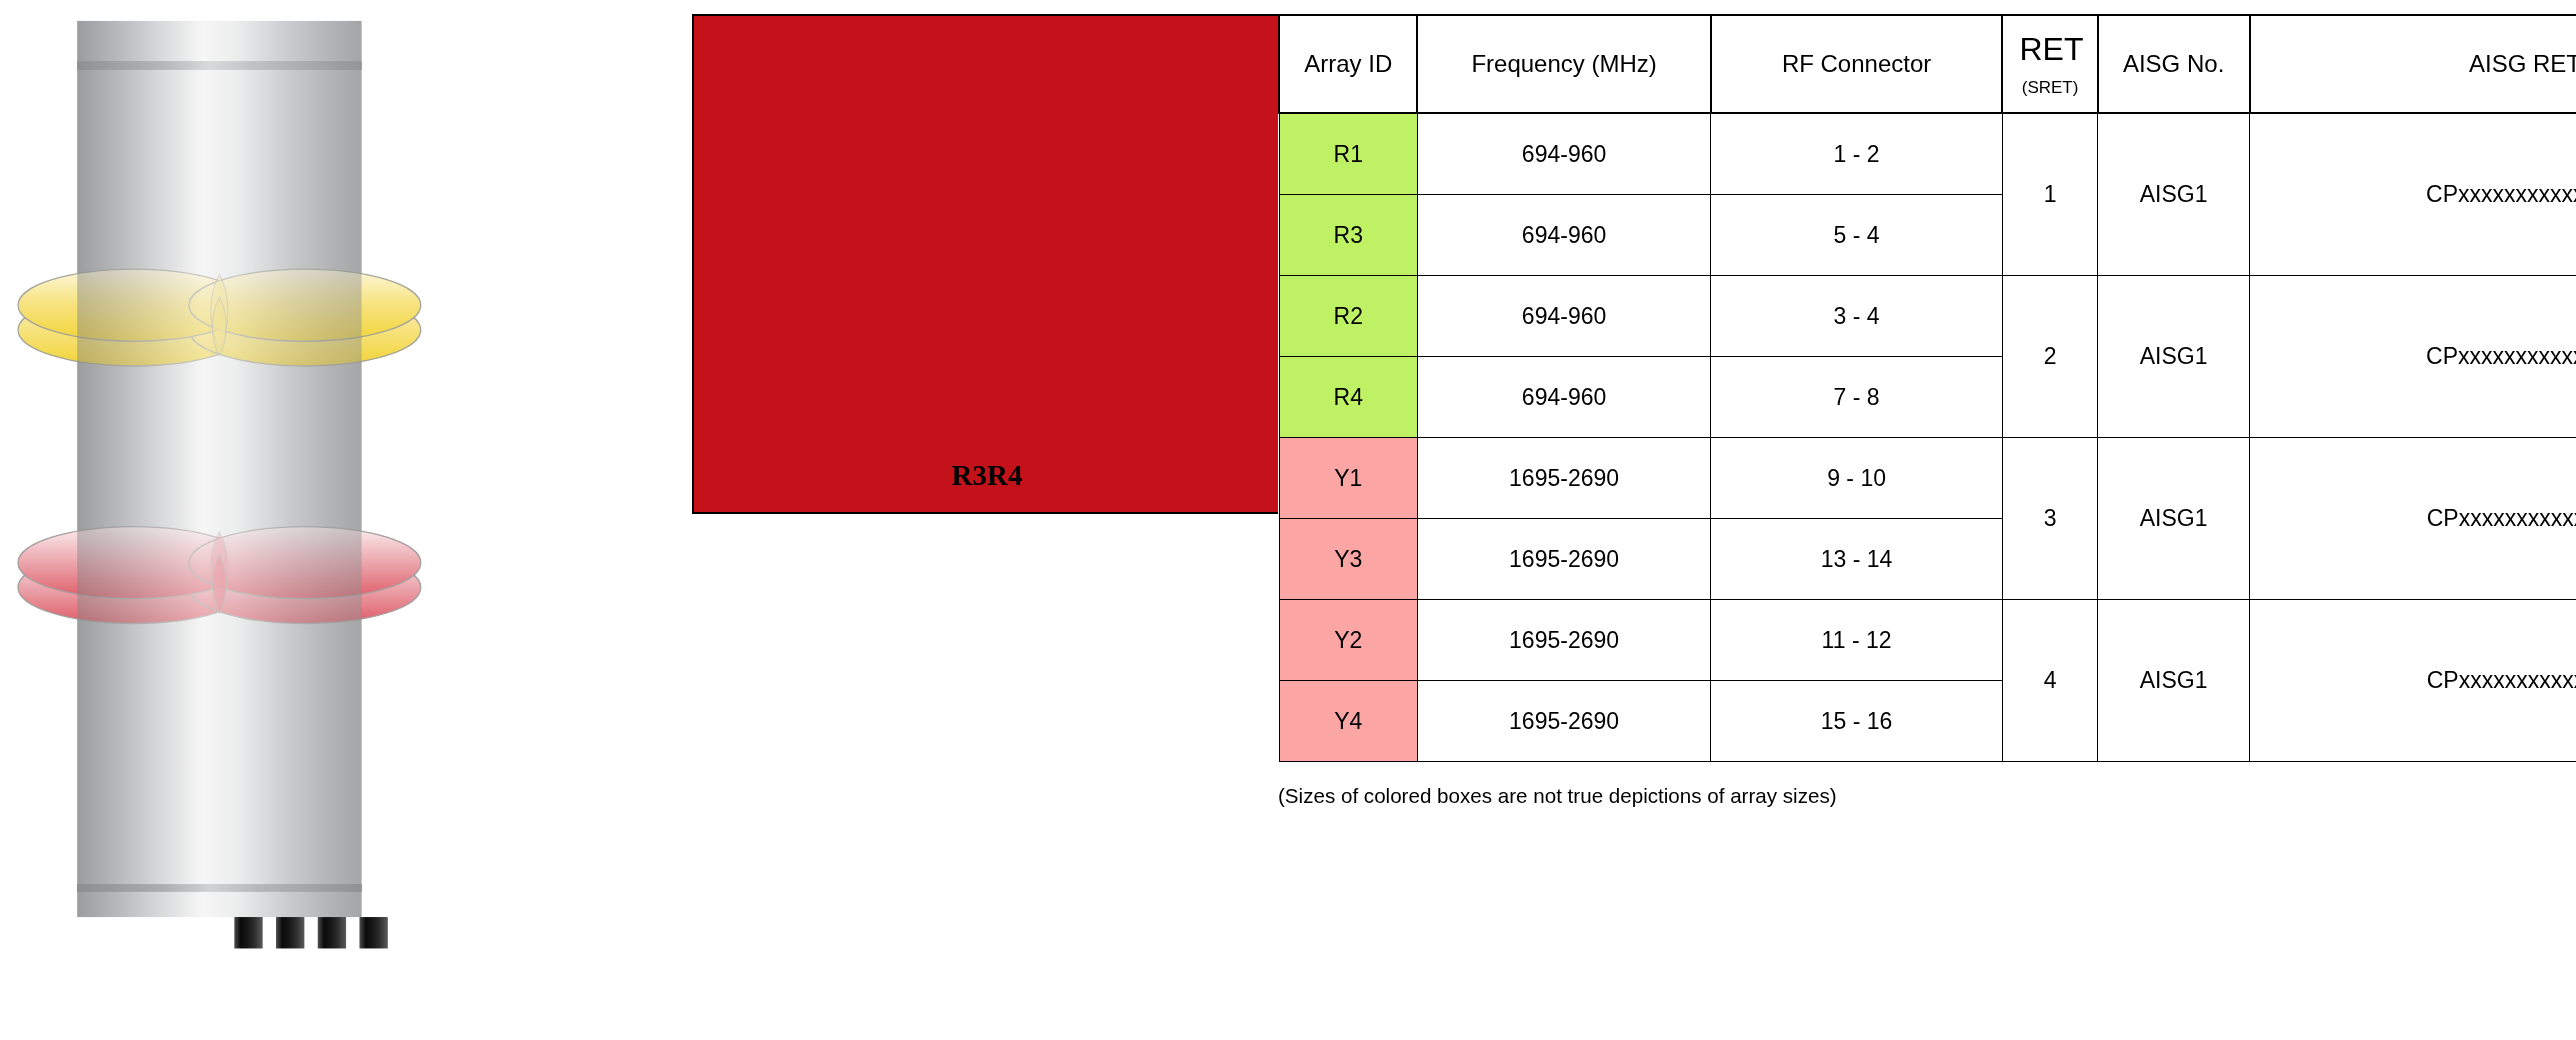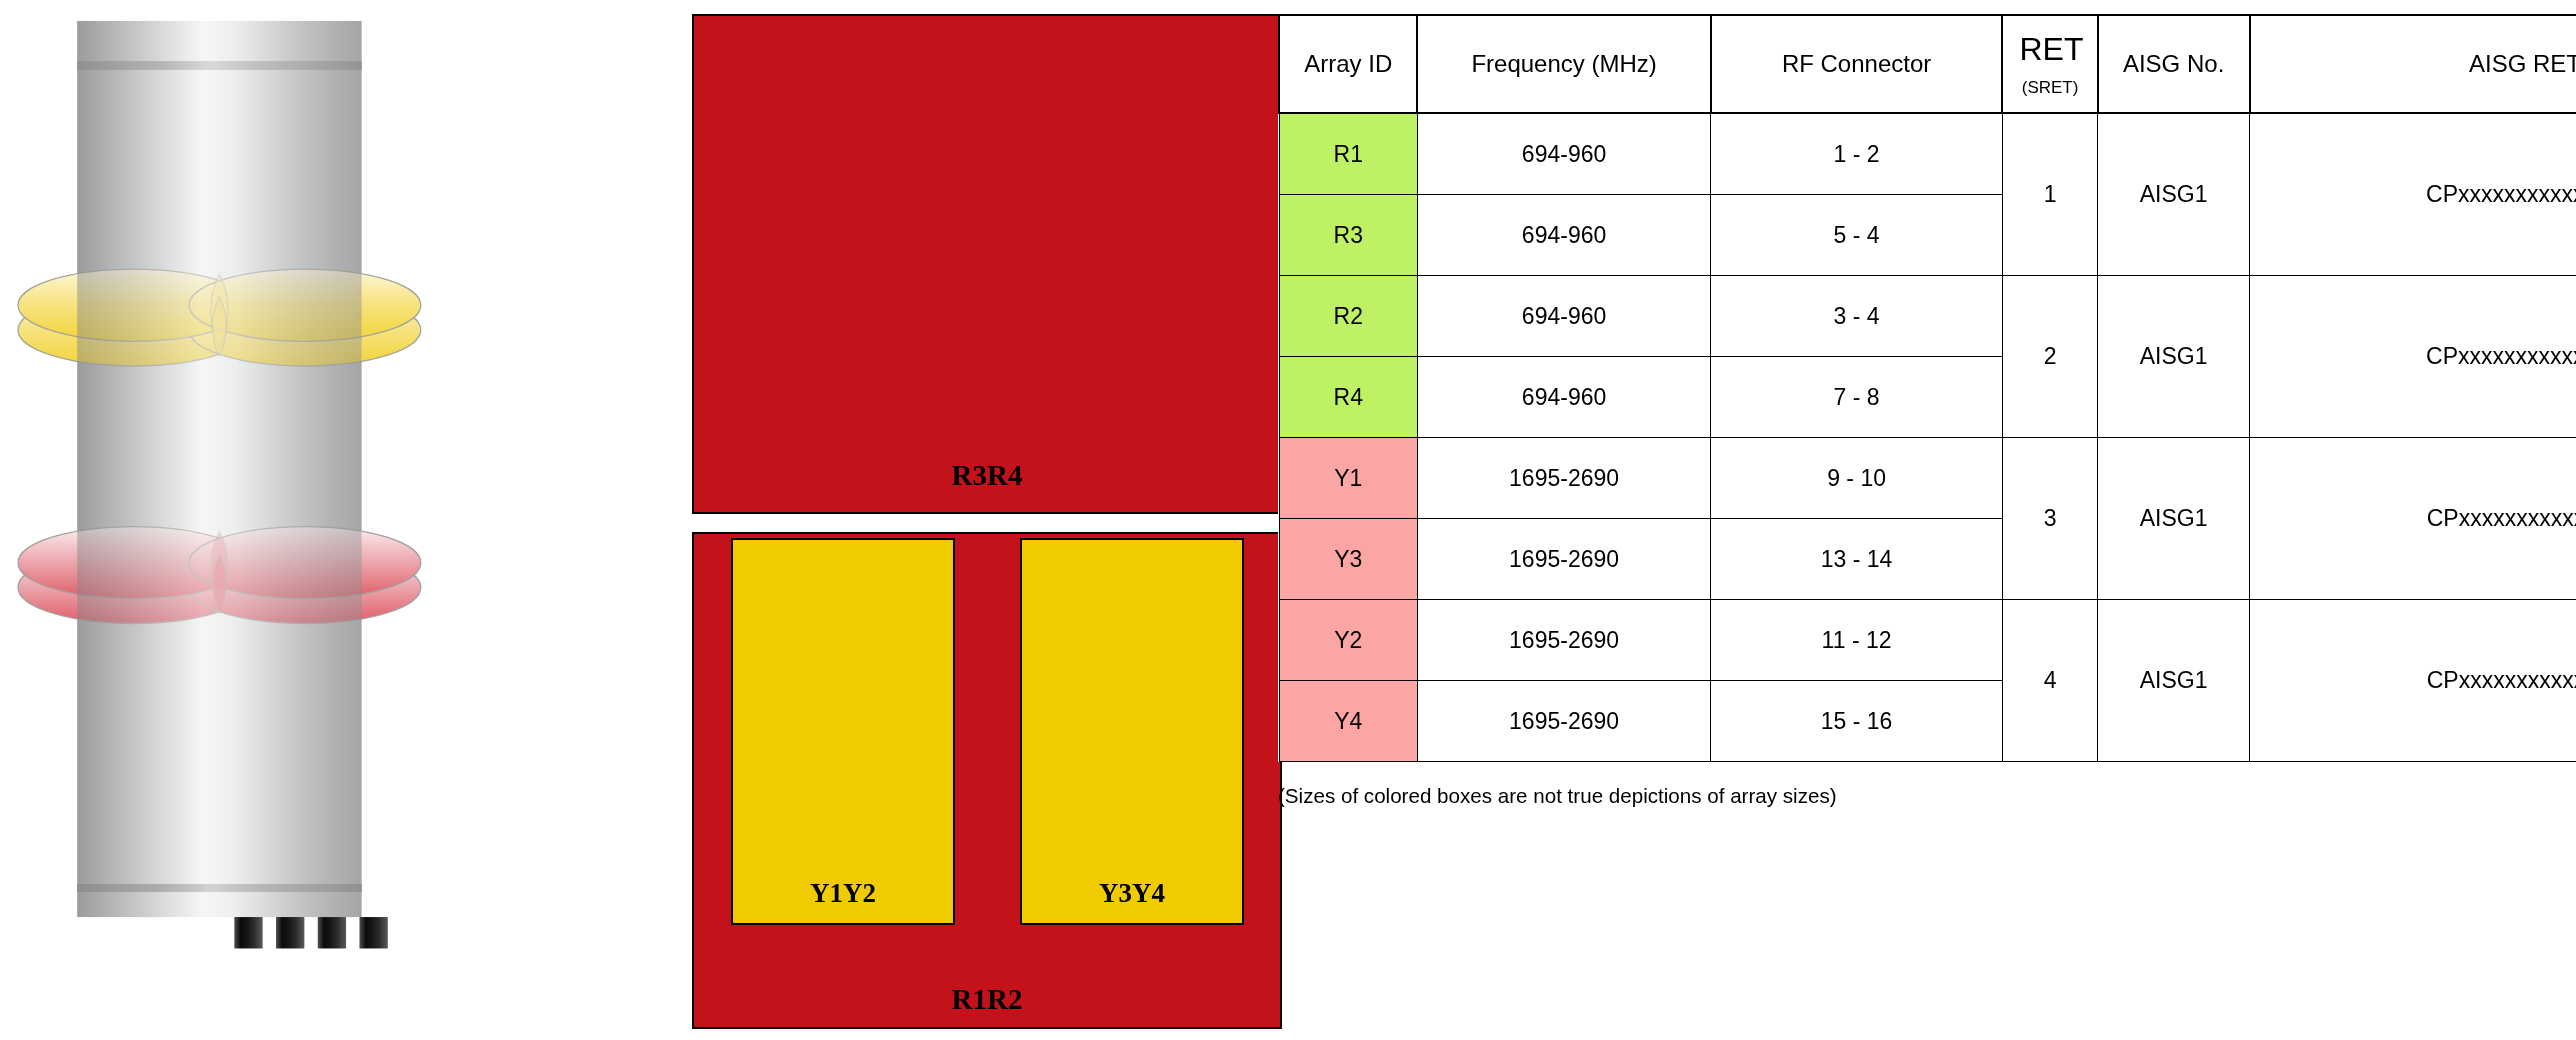--- a/index.html
+++ b/index.html
@@ -191,29 +191,20 @@
     </g>
   </svg>
 </div>
 
 <div id="array-layout">
 
   <div class="arr-box" id="box-upper">
     <div class="arr-label" id="label-r3r4">R3R4</div>
   </div>
 
-  <div class="arr-box" id="box-lower">
-    <div class="sub-box" id="sub-y1y2">
-      <div class="sub-label">Y1Y2</div>
-    </div>
-    <div class="sub-box" id="sub-y3y4">
-      <div class="sub-label">Y3Y4</div>
-    </div>
-    <div class="arr-label" id="label-r1r2">R1R2</div>
-  </div>
 
 </div>
 
 <div id="table-panel">
   <table id="array-table">
     <colgroup>
       <col class="c-arrayid">
         <col class="c-freq">
         <col class="c-rf">
       <col class="c-ret">

